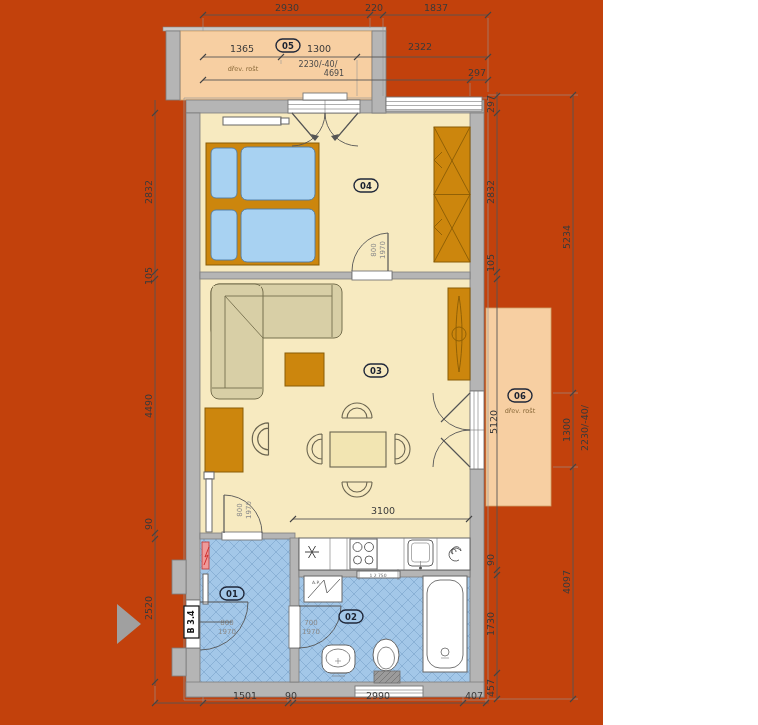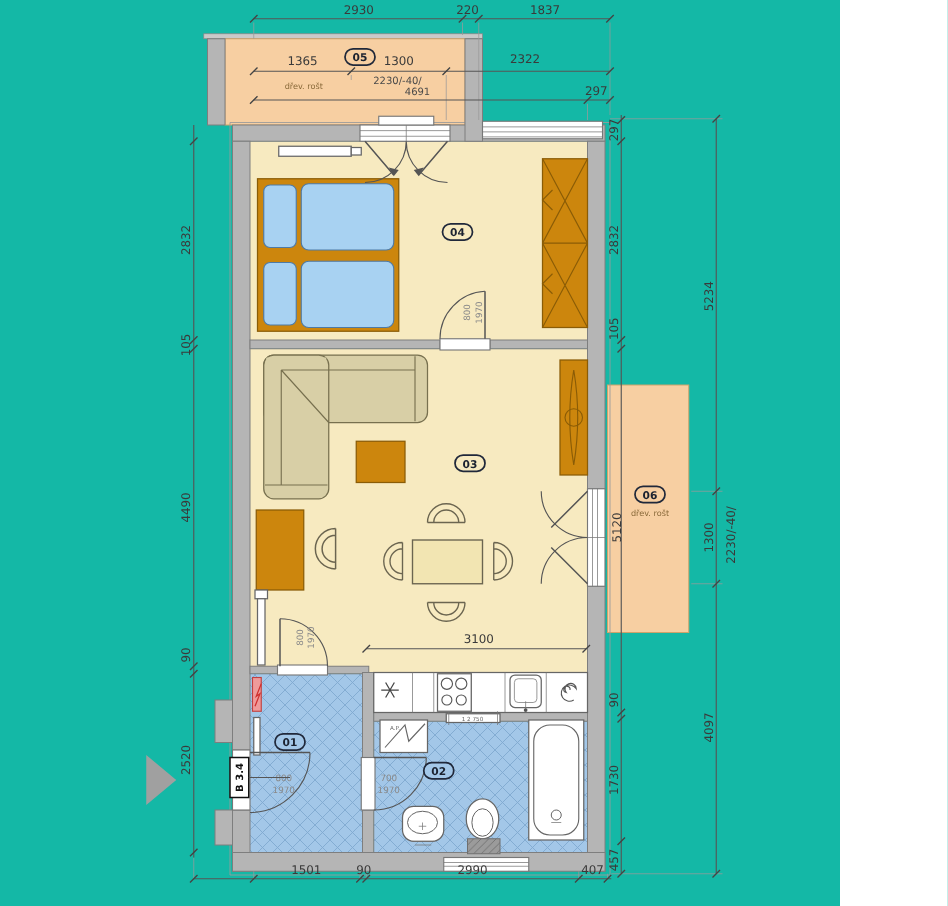--- a/index.html
+++ b/index.html
@@ -1,16 +1,16 @@
 <!DOCTYPE html>
 <html><head>
 <meta charset="utf-8">
 <style>
   html,body{margin:0;padding:0;background:#fff;}
-  #stage{position:relative;width:672px;height:725px;background:#14b8a6;font-family:"DejaVu Sans",sans-serif;}
+  #stage{position:relative;width:603px;height:725px;background:#c2410c;font-family:"DejaVu Sans",sans-serif;}
   svg{display:block;}
   svg text{font-family:"DejaVu Sans",sans-serif;fill:#3a3a3a;}
   .t-dim{font-size:9.5px;}
   .t-spec{font-size:8px;fill:#4a4a4a;}
   .t-surface{font-size:6.5px;fill:#8a6a3a;}
   .t-room{font-size:8.5px;font-weight:bold;fill:#1b2230;}
   .t-door{font-size:7px;fill:#8a8a8a;}
   .t-tiny{font-size:4.5px;fill:#666;}
   .t-mark{font-size:8px;font-weight:bold;fill:#111;}
   .wall{fill:#b5b5b5;stroke:#7e7e7e;stroke-width:0.8;}

